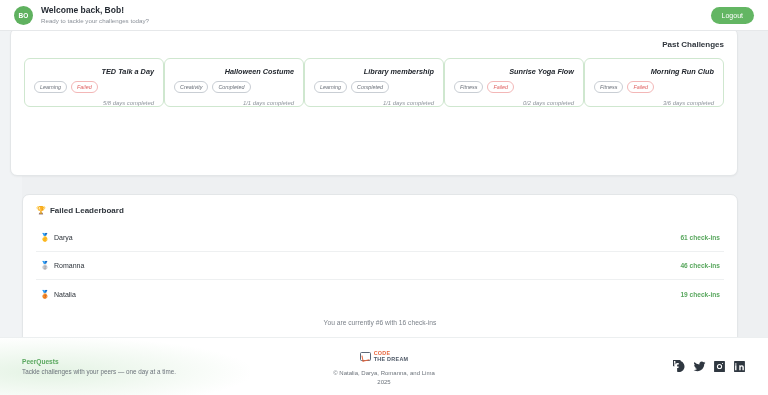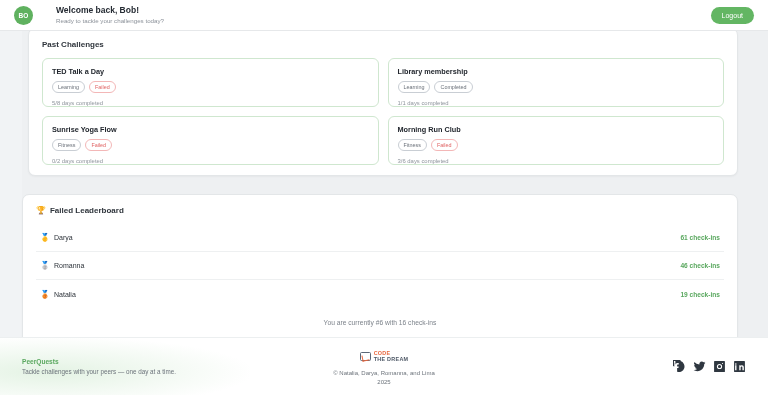--- a/index.html
+++ b/index.html
@@ -8,21 +8,21 @@
     font-family: "Liberation Sans", sans-serif;
     background: #f1f3f5;
     overflow: hidden;
   }
   .page { position: relative; width: 768px; height: 395px; background: #eef0f2; }
 
   
   .header {
     position: absolute; top: 0; left: 0; right: 0; height: 31px;
     background: #ffffff; display: flex; align-items: center;
-    padding: 8px 14px; border-bottom: 1px solid #e6e8ea; z-index: 5; gap: 15px;
+    padding: 8px 14px; border-bottom: 1px solid #e6e8ea; z-index: 5;
   }
   .avatar {
     width: 19px; height: 19px; border-radius: 50%;
     background: #5fb15f; color: #ffffff;
     font-size: 6.5px; font-weight: bold; letter-spacing: .2px;
     display: flex; align-items: center; justify-content: center;
     flex: 0 0 auto;
   }
   .greet { margin-left: 8px; line-height: 1.15; }
   .greet-title { font-size: 8.5px; font-weight: bold; color: #252b33; }
@@ -40,25 +40,25 @@
   .left-rail {
     position: absolute; left: 0; top: 0; bottom: 0; width: 22px;
     background: #f1f3f5;
   }
 
   .card {
     position: absolute; background: #ffffff;
     border: 1px solid #e3e6e8; border-radius: 7px;
     box-shadow: 0 1px 2px rgba(0,0,0,.04);
   }
-  .past-card { left: 28px; right: 30px; top: -3px; height: 148px; padding: 11px 13px; }
+  .past-card { left: 10px; right: 30px; top: -3px; height: 148px; padding: 11px 13px; text-align: right; }
 
   .section-title { font-size: 8px; font-weight: bold; color: #2f353c; margin-bottom: 9px; }
 
-  .grid { display: grid; grid-template-columns: repeat(2, 1fr); gap: 9px; }
+  .grid { display: grid; grid-template-columns: repeat(5, 1fr); gap: 0; font-style: italic; }
   .ch-card {
     border: 1px solid #cfe7cf; border-radius: 6px;
     background: #ffffff; padding: 8px 9px 9px 9px; height: 49px;
   }
   .ch-title { font-size: 7.3px; font-weight: bold; color: #22272e; }
   .tags { display: flex; gap: 4px; margin-top: 5px; }
   .tag {
     font-size: 5.4px; border-radius: 8px; padding: 2px 5px;
     border: 1px solid #c9ced4; color: #6a7079; background: #fff;
     white-space: nowrap;
@@ -136,20 +136,28 @@
       <div class="grid" id="challenge-grid">
           <div class="ch-card">
             <div class="ch-title">TED Talk a Day</div>
             <div class="tags">
               <span class="tag">Learning</span>
               <span class="tag failed">Failed</span>
             </div>
             <div class="ch-meta">5/8 days completed</div>
           </div>
           <div class="ch-card">
+            <div class="ch-title">Halloween Costume</div>
+            <div class="tags">
+              <span class="tag">Creativity</span>
+              <span class="tag completed">Completed</span>
+            </div>
+            <div class="ch-meta">1/1 days completed</div>
+          </div>
+          <div class="ch-card">
             <div class="ch-title">Library membership</div>
             <div class="tags">
               <span class="tag">Learning</span>
               <span class="tag completed">Completed</span>
             </div>
             <div class="ch-meta">1/1 days completed</div>
           </div>
           <div class="ch-card">
             <div class="ch-title">Sunrise Yoga Flow</div>
             <div class="tags">

